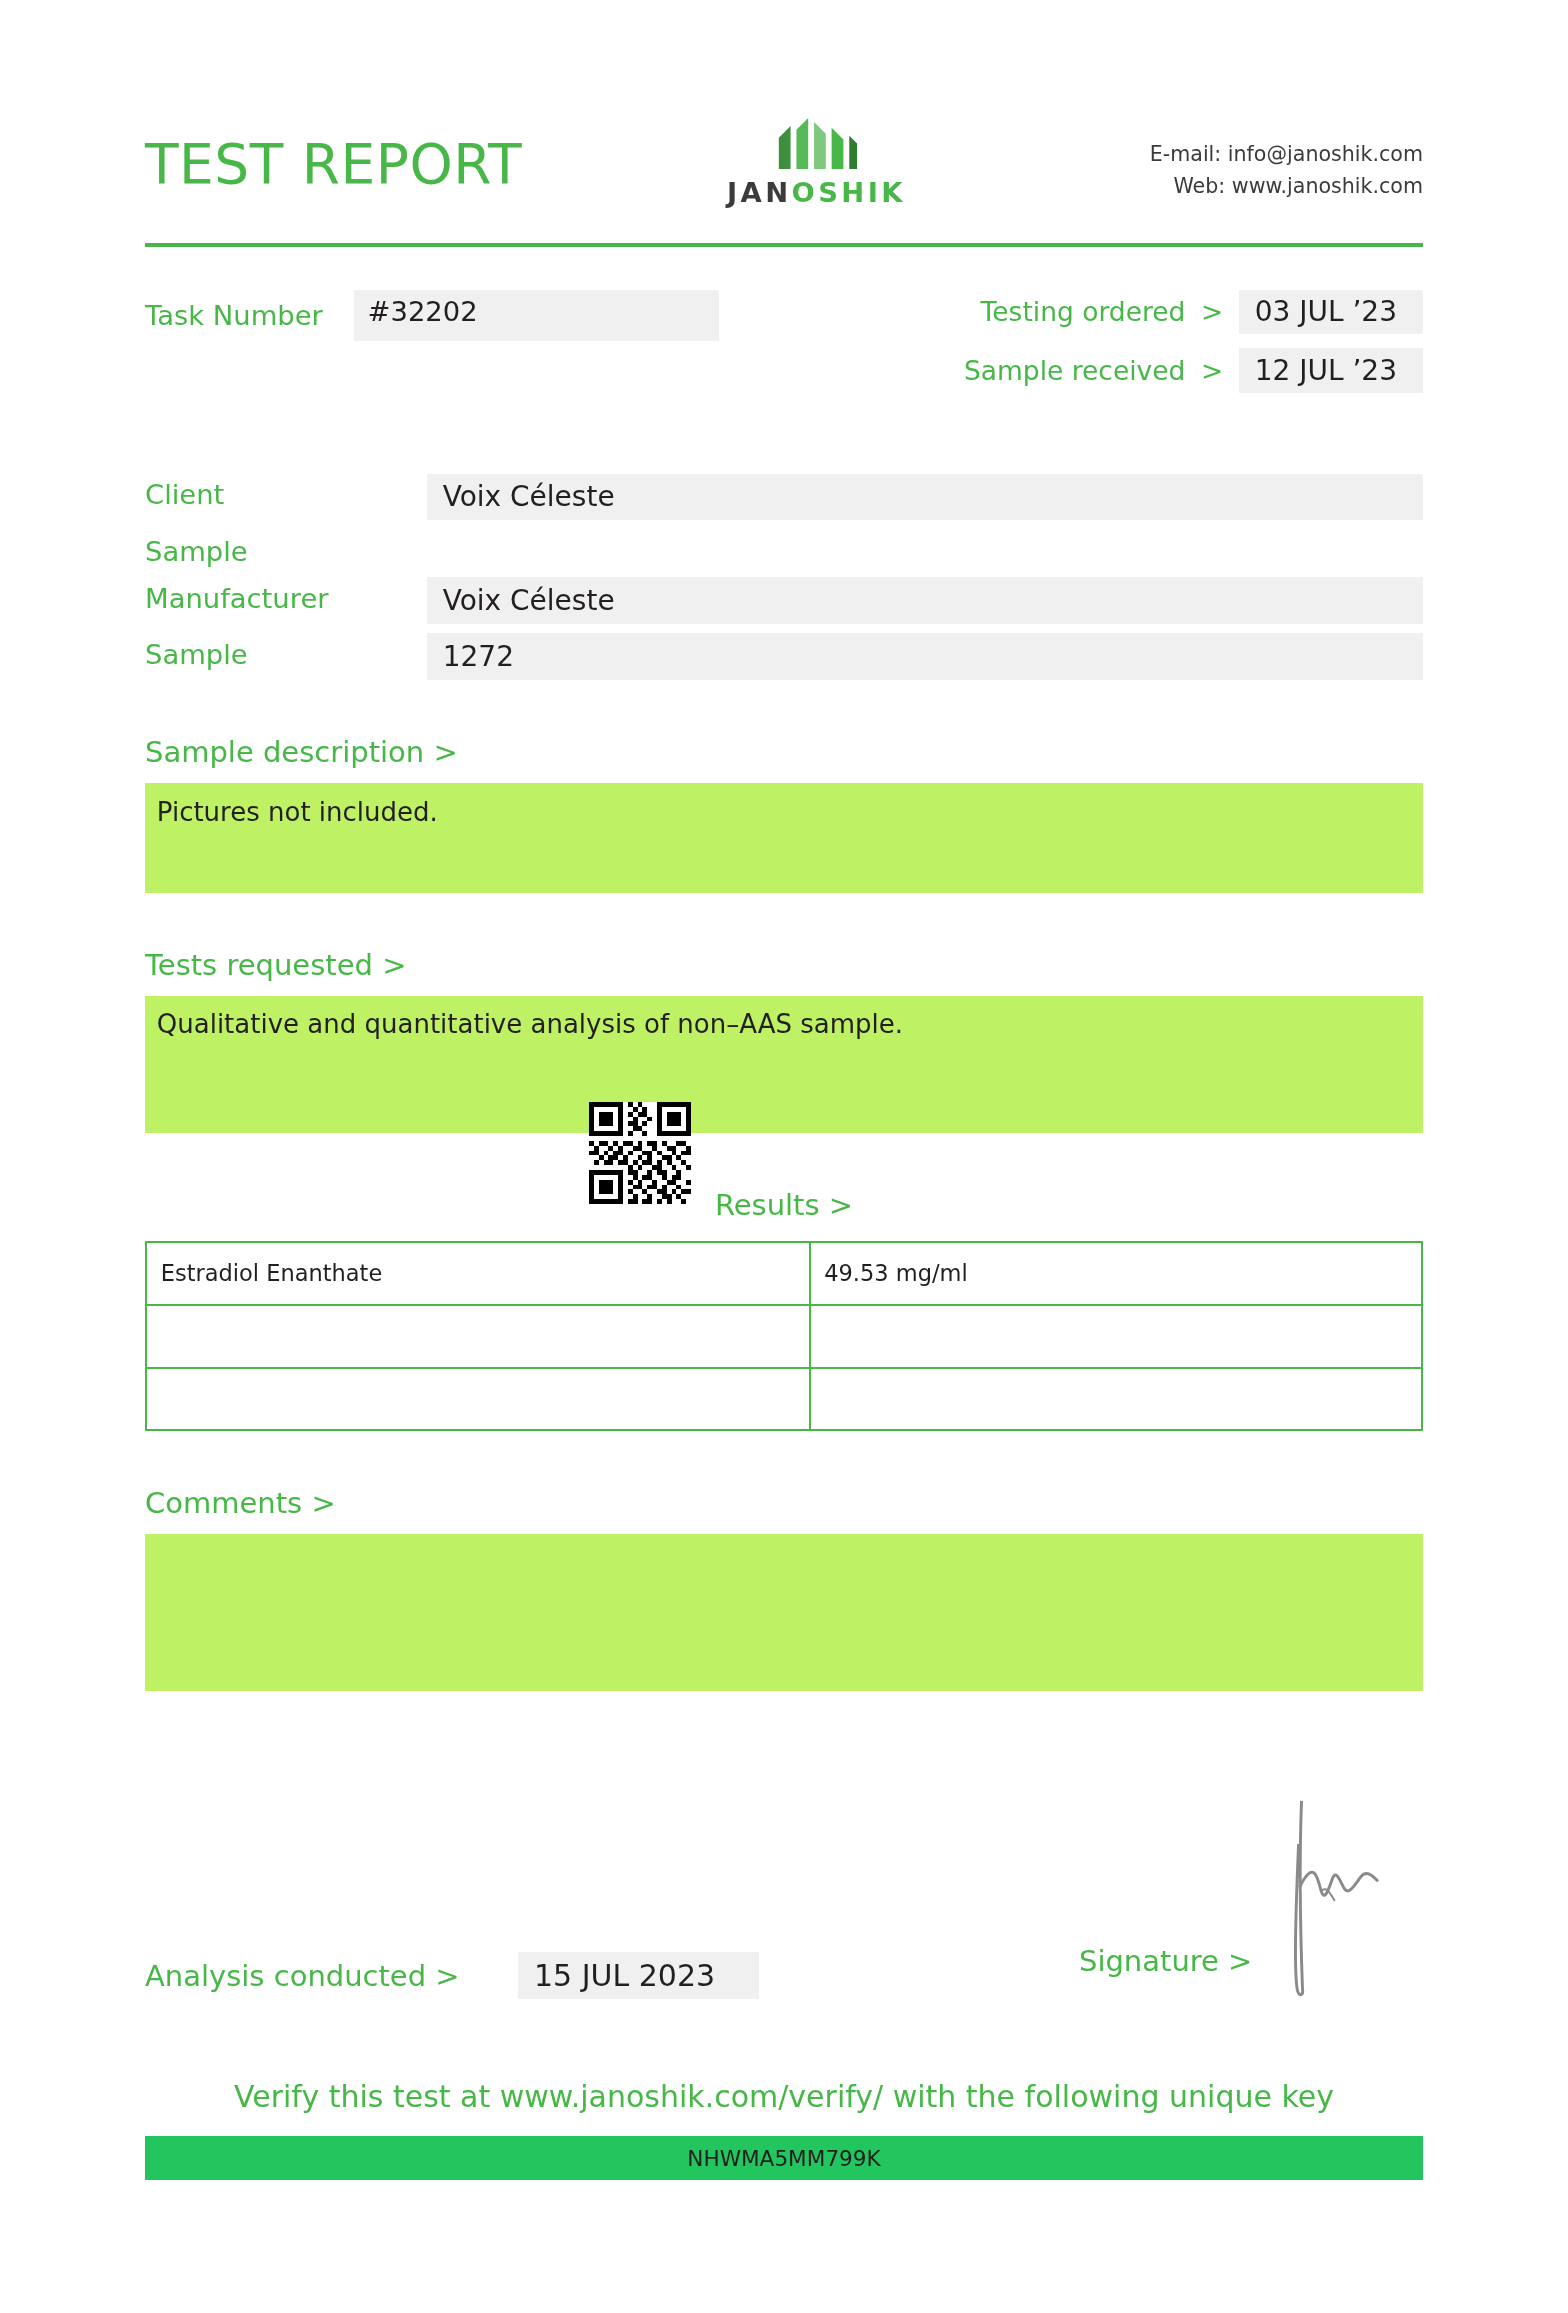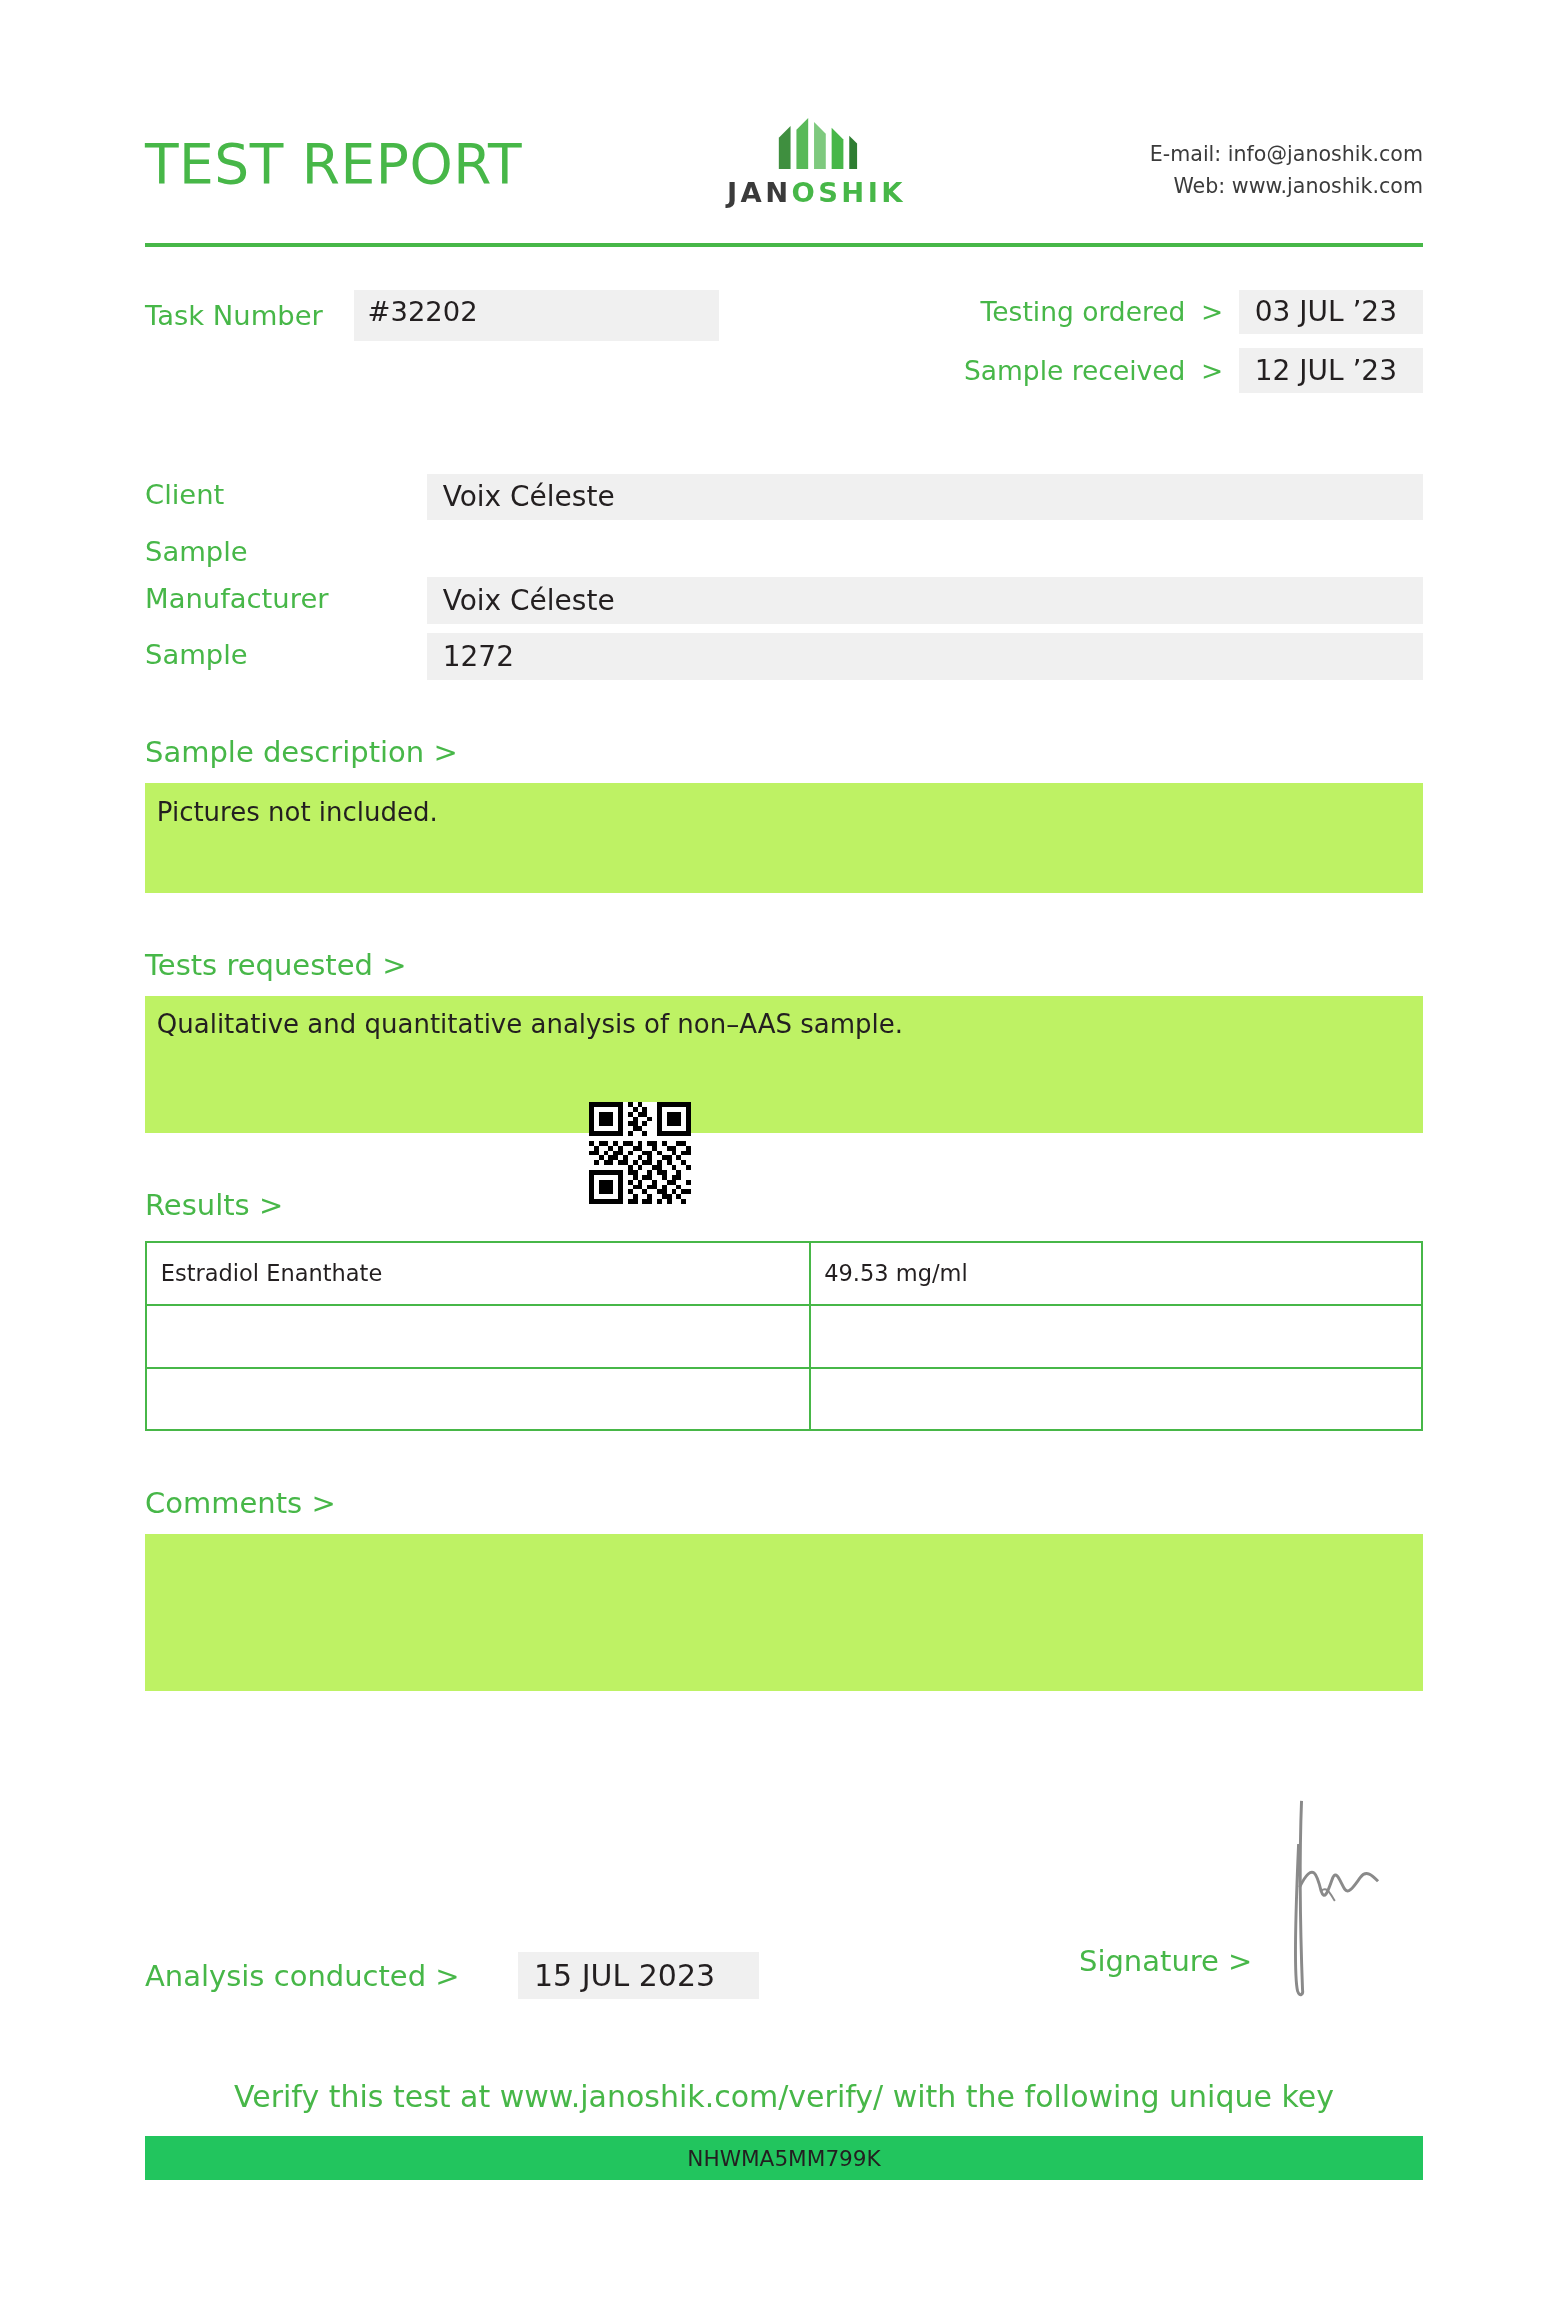--- a/index.html
+++ b/index.html
@@ -165,20 +165,21 @@
     color: #231f20;
   }
   .section-box.tall { min-height: 137px; }
   .comments-box { min-height: 157px; }
 
   
   .results-head {
     position: relative;
     display: flex;
     align-items: center;
+    justify-content: center;
   }
   .qr {
     position: absolute;
     left: 444px;
     top: -31px;
   }
   table.results {
     width: 100%;
     border-collapse: collapse;
     margin-top: 5.9px;

